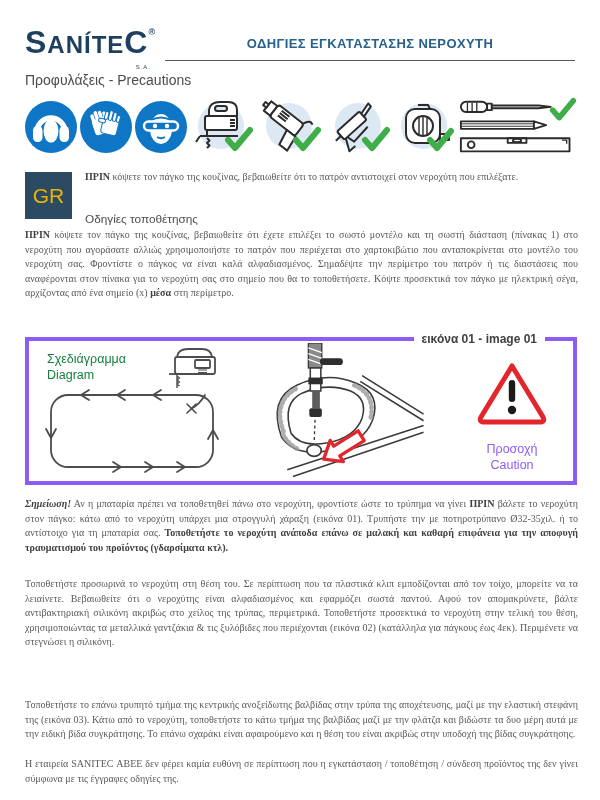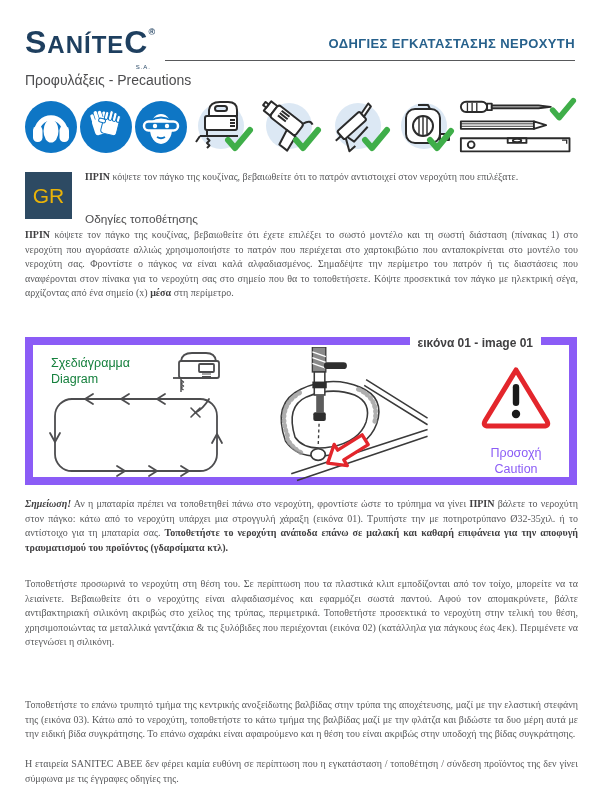--- a/index.html
+++ b/index.html
@@ -10,21 +10,21 @@
   }
   
   .logo { position:absolute; left:25px; top:24px; width:140px; height:48px; }
   .logo-line1 { color:#1e3f5f; font-weight:bold; letter-spacing:1px; white-space:nowrap; }
   .logo-s { font-size:32px; }
   .logo-mid { font-size:24px; }
   .logo-c { font-size:32px; }
   .logo-reg { font-size:9px; vertical-align:18px; color:#1e3f5f; }
   .logo-sa { position:absolute; right:14px; bottom:2px; font-size:6px; color:#1e3f5f; letter-spacing:1px; }
   .doc-title {
-    position:absolute; left:165px; top:36px; width:410px; text-align:right;
+    position:absolute; left:165px; top:36px; width:410px; text-align:center;
     font-size:13px; font-weight:bold; color:#27618c; letter-spacing:.4px;
   }
   .header-rule { position:absolute; left:165px; top:60px; width:410px; height:1px; background:#58595b; }
   .precautions-label { position:absolute; left:25px; top:72px; font-size:14px; color:#4d4d4f; }
   
   .icon-row { position:absolute; left:25px; top:94px; width:552px; height:66px;
     display:flex; align-items:center; justify-content:space-between; }
   .icon-row svg { display:block; }
   
   .gr-badge { position:absolute; left:25px; top:172px; width:47px; height:47px; background:#2d4a63;
@@ -34,21 +34,21 @@
   .body-text b { color:#414042; }
   .sub-heading { position:absolute; left:85px; top:212px; font-size:11.8px; color:#4d4d4f; }
   .p-main   { position:absolute; left:25px; top:228px; width:553px; }
   .p-note   { position:absolute; left:25px; top:497px; width:553px; }
   .p-fit    { position:absolute; left:25px; top:577px; width:553px; }
   .p-valve  { position:absolute; left:25px; top:672px; width:553px;margin-top:26px; }
   .p-footer { position:absolute; left:25px; top:757px; width:553px; }
   .note-word { font-style:italic; }
   
   .figure-box { position:absolute; left:25px; top:337px; width:552px; height:148px;
-    border:8px solid #8b5cf6; background:#fff; }
+    border:4px solid #8b5cf6; background:#fff; }
   .figure-label { position:absolute; top:-9px; right:28px; background:#fff; padding:0 8px;
     font-size:12px; font-weight:bold; color:#414042; white-space:nowrap; }
   .diagram-caption { position:absolute; left:18px; top:10px; font-size:12.5px; color:#15803d; line-height:16px; }
   .diagram-svg { position:absolute; left:12px; top:4px; }
   .sink-svg { position:absolute; left:222px; top:2px; }
   .caution-block { position:absolute; left:428px; top:20px; width:110px; text-align:center; }
   .caution-caption { font-size:12.5px; color:#8b5cf6; line-height:16px; margin-top:12px; }
 </style>
 </head>
 <body>

